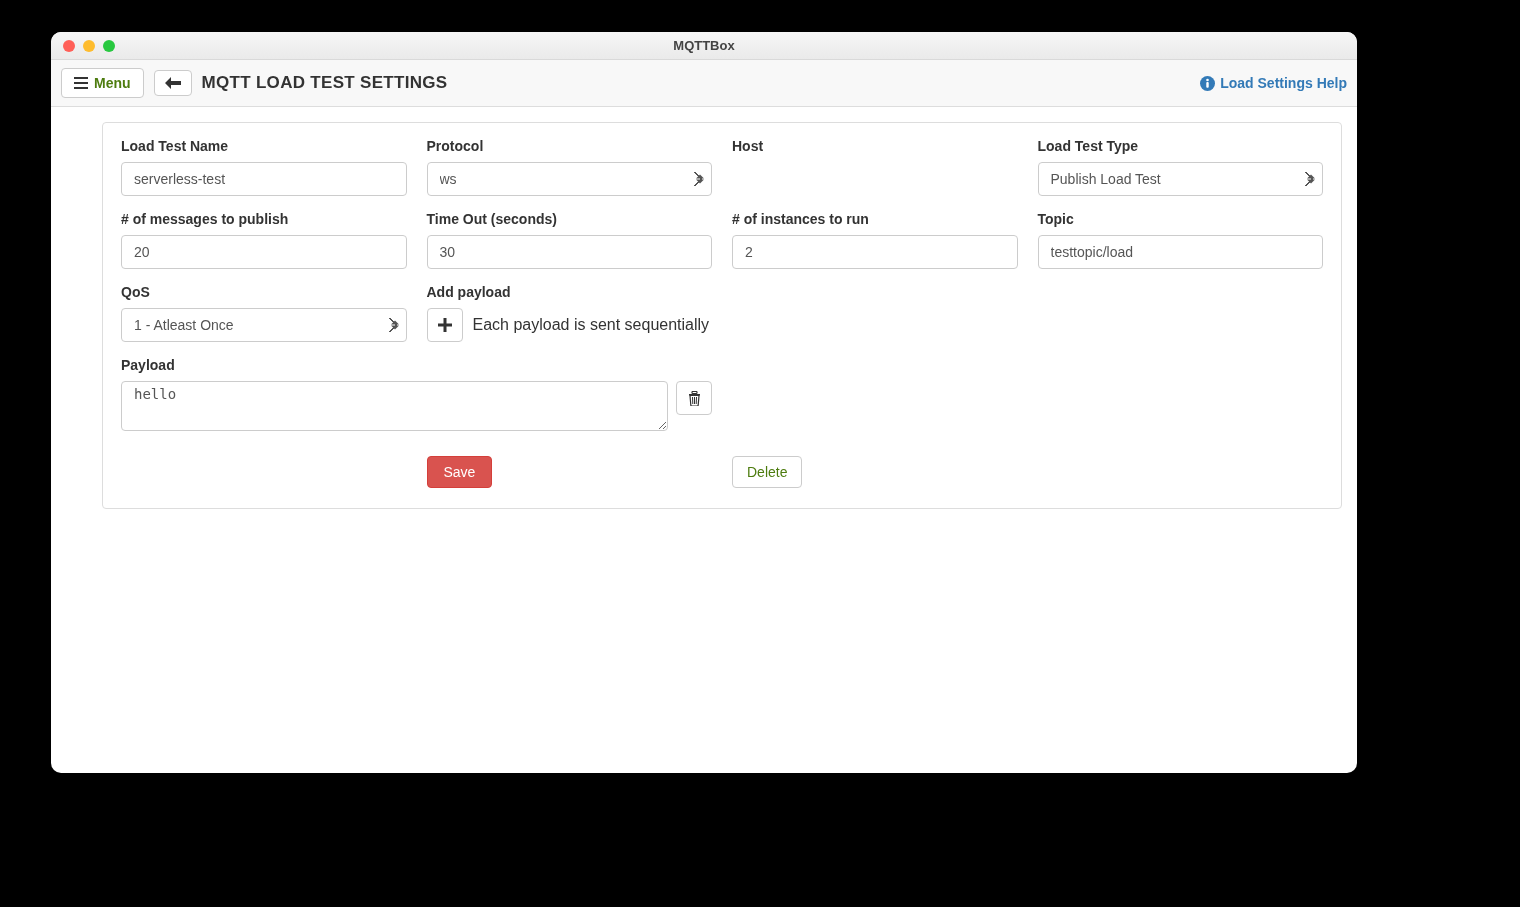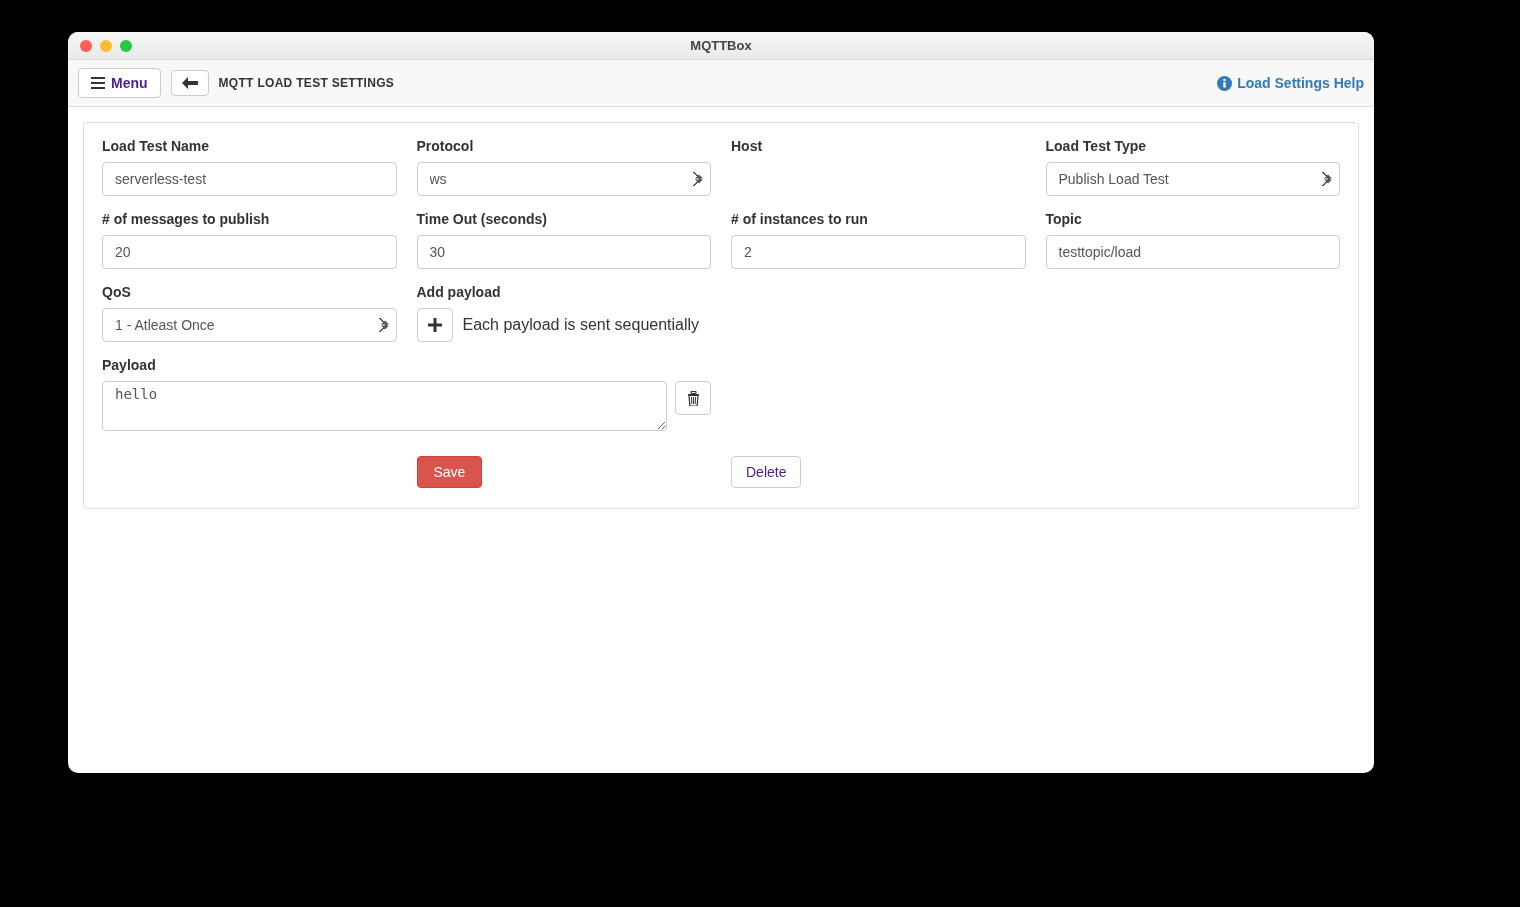--- a/index.html
+++ b/index.html
@@ -7,21 +7,21 @@
     background: #000;
     font-family: "Helvetica Neue", Helvetica, Arial, sans-serif;
     font-size: 14px;
     color: #333;
     width: 1520px;
     height: 907px;
     overflow: hidden;
   }
   .window {
     position: absolute;
-    left: 68px;
+    left: 51px;
     top: 32px;
     width: 1306px;
     height: 741px;
     background: #fff;
     border-radius: 10px;
     overflow: hidden;
     box-shadow: 0 10px 40px rgba(0,0,0,0.5);
   }
   .titlebar {
     height: 28px;
@@ -59,42 +59,43 @@
   .btn {
     display: inline-flex;
     align-items: center;
     justify-content: center;
     border: 1px solid #ccc;
     background: #fff;
     border-radius: 4px;
     padding: 6px 12px;
     font-size: 14px;
     font-weight: 600;
-    color: #4c1d95;
+    color: #4d7c0f;
     cursor: pointer;
   }
   .btn-back { padding: 6px 10px; }
   .page-title {
-    font-size: 12px;
+    font-size: 17px;
     font-weight: 700;
     color: #333;
     letter-spacing: 0.3px;
   }
   .spacer { flex: 1; }
   .help-link {
     color: #337ab7;
     font-weight: 600;
     font-size: 14px;
     display: inline-flex;
     align-items: center;
     gap: 5px;
     cursor: pointer;
   }
   .content {
     padding: 15px;
+    margin-left: 36px;
   }
   .panel {
     background: #fff;
     border: 1px solid #ddd;
     border-radius: 4px;
     padding: 15px 18px 20px 18px;
   }
   .form-grid {
     display: grid;
     grid-template-columns: repeat(4, 1fr);

